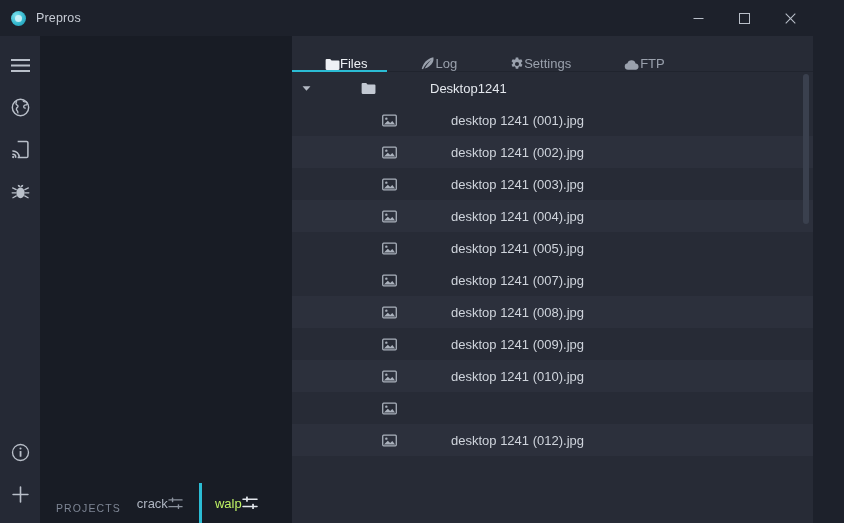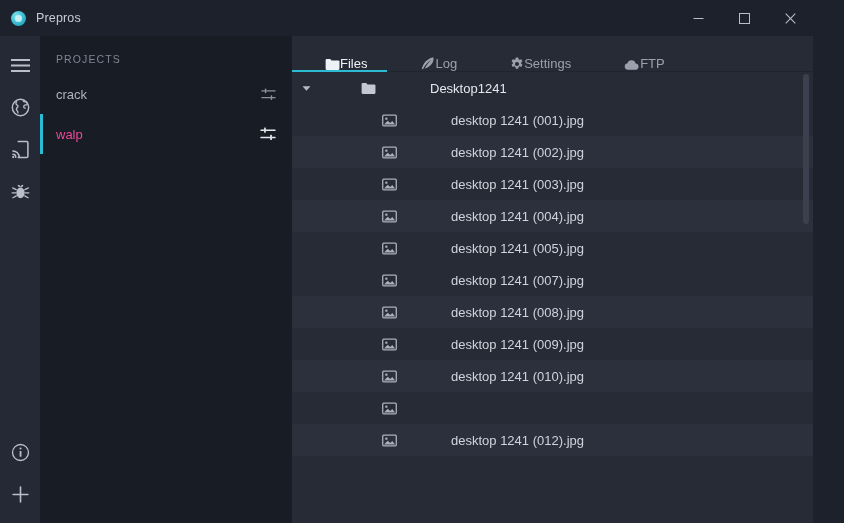--- a/index.html
+++ b/index.html
@@ -53,34 +53,34 @@
     display:flex; align-items:center; justify-content:center;
     color:#b9bfc9;
   }
   .rail-icon svg { display:block; }
   .rail-spacer { flex:1 1 auto; }
 
   
   .projects {
     width:252px; flex:0 0 252px;
     background:#181c25;
-    display:flex; flex-direction:column;
+    display:flex; flex-direction:row;align-items:flex-end;
   }
   .projects-header {
     color:#7e8695; font-size:10.5px; letter-spacing:1.1px;
     padding:17px 0 9px 16px; font-weight:400;
   }
   .project-row {
     height:40px; display:flex; align-items:center;
     padding:0 16px 0 16px;
     position:relative; color:#aeb5c1; font-size:13px;
   }
   .project-row .label { flex:1 1 auto; }
   .project-row .sliders { color:#8b929e; display:flex; align-items:center; }
-  .project-row.active { color:#ec4899; }
+  .project-row.active { color:#bef264; }
   .project-row.active .sliders { color:#e3e7ed; }
   .project-row.active::before {
     content:""; position:absolute; left:0; top:0; bottom:0;
     width:3px; background:#2bbcd4;
   }
 
   
   .main {
     flex:1 1 auto; min-width:0;
     background:#272b36;

